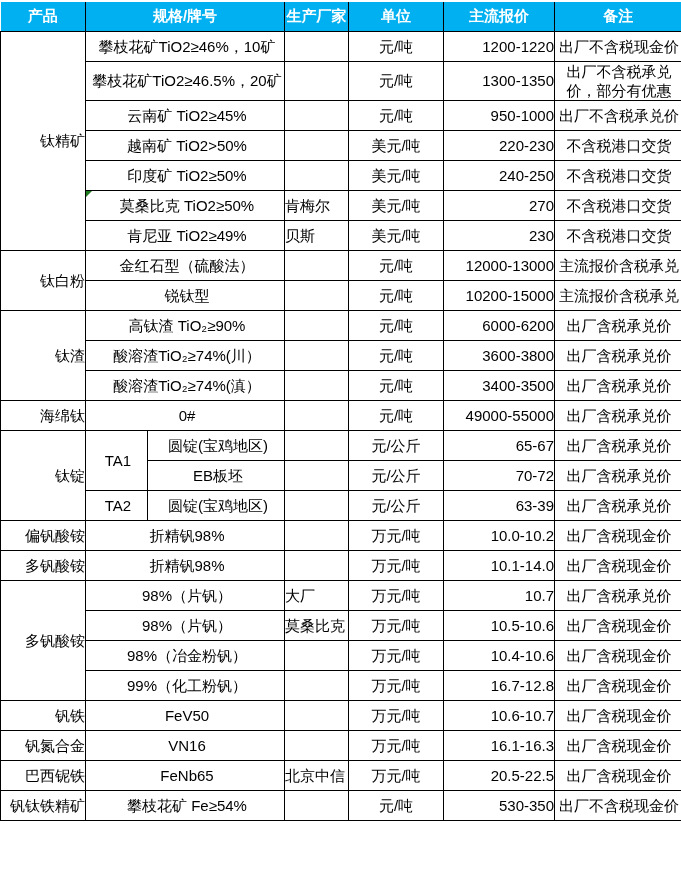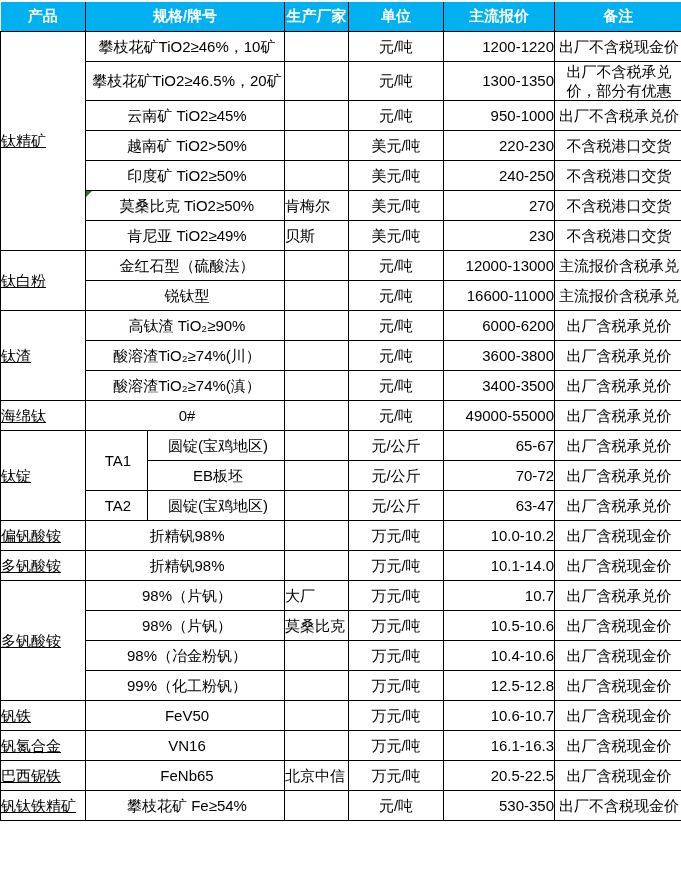--- a/index.html
+++ b/index.html
@@ -31,21 +31,21 @@
     font-size:15px;
     font-weight:bold;
     height:29px;
     text-align:center;
     border-top:none;
   }
   thead th:first-child{border-left:none;}
   thead th:last-child{border-right:none;}
   tbody tr{height:30px;}
   tbody td{font-size:15px;line-height:19px;}
-  .product-cell{text-align:left;text-decoration:underline;}
+  .product-cell{text-align:right;}
   .grade-cell{text-align:center;padding-left:3px;}
   .spec-cell{text-align:center;padding-left:4px;position:relative;}
   .producer-cell{text-align:left;}
   .unit-cell{text-align:center;}
   .price-cell{text-align:right;}
   .note-cell{text-align:center;padding-left:2px;}
   .comment-marker{
     position:absolute;top:0;left:0;width:0;height:0;
     border-top:6px solid var(--comment-marker);
     border-right:6px solid transparent;
@@ -131,21 +131,21 @@
           <td class="spec-cell" colspan="2"><span>金红石型（硫酸法）</span></td>
           <td class="producer-cell"></td>
           <td class="unit-cell">元/吨</td>
           <td class="price-cell">12000-13000</td>
           <td class="note-cell">主流报价含税承兑</td>
         </tr>
         <tr>
           <td class="spec-cell" colspan="2"><span>锐钛型</span></td>
           <td class="producer-cell"></td>
           <td class="unit-cell">元/吨</td>
-          <td class="price-cell">16600-11000</td>
+          <td class="price-cell">10200-15000</td>
           <td class="note-cell">主流报价含税承兑</td>
         </tr>
         <tr>
           <td class="product-cell" rowspan="3">钛渣</td>
           <td class="spec-cell" colspan="2"><span>高钛渣 TiO₂≥90%</span></td>
           <td class="producer-cell"></td>
           <td class="unit-cell">元/吨</td>
           <td class="price-cell">6000-6200</td>
           <td class="note-cell">出厂含税承兑价</td>
         </tr>
@@ -185,21 +185,21 @@
           <td class="producer-cell"></td>
           <td class="unit-cell">元/公斤</td>
           <td class="price-cell">70-72</td>
           <td class="note-cell">出厂含税承兑价</td>
         </tr>
         <tr>
           <td class="grade-cell" rowspan="1">TA2</td>
           <td class="spec-cell">圆锭(宝鸡地区)</td>
           <td class="producer-cell"></td>
           <td class="unit-cell">元/公斤</td>
-          <td class="price-cell">63-47</td>
+          <td class="price-cell">63-39</td>
           <td class="note-cell">出厂含税承兑价</td>
         </tr>
         <tr>
           <td class="product-cell" rowspan="1">偏钒酸铵</td>
           <td class="spec-cell" colspan="2"><span>折精钒98%</span></td>
           <td class="producer-cell"></td>
           <td class="unit-cell">万元/吨</td>
           <td class="price-cell">10.0-10.2</td>
           <td class="note-cell">出厂含税现金价</td>
         </tr>
@@ -230,21 +230,21 @@
           <td class="spec-cell" colspan="2"><span>98%（冶金粉钒）</span></td>
           <td class="producer-cell"></td>
           <td class="unit-cell">万元/吨</td>
           <td class="price-cell">10.4-10.6</td>
           <td class="note-cell">出厂含税现金价</td>
         </tr>
         <tr>
           <td class="spec-cell" colspan="2"><span>99%（化工粉钒）</span></td>
           <td class="producer-cell"></td>
           <td class="unit-cell">万元/吨</td>
-          <td class="price-cell">12.5-12.8</td>
+          <td class="price-cell">16.7-12.8</td>
           <td class="note-cell">出厂含税现金价</td>
         </tr>
         <tr>
           <td class="product-cell" rowspan="1">钒铁</td>
           <td class="spec-cell" colspan="2"><span>FeV50</span></td>
           <td class="producer-cell"></td>
           <td class="unit-cell">万元/吨</td>
           <td class="price-cell">10.6-10.7</td>
           <td class="note-cell">出厂含税现金价</td>
         </tr>

